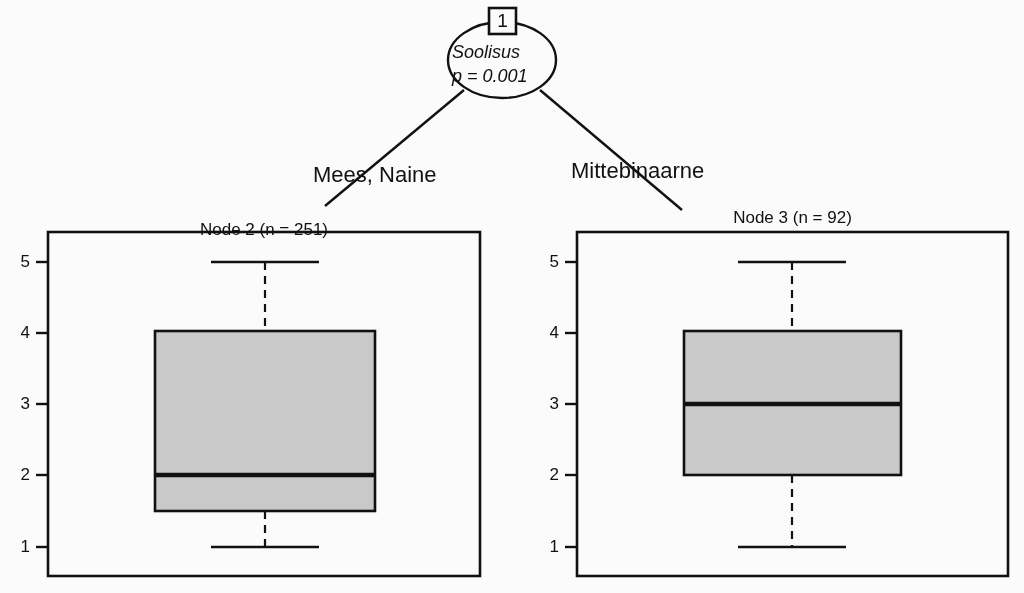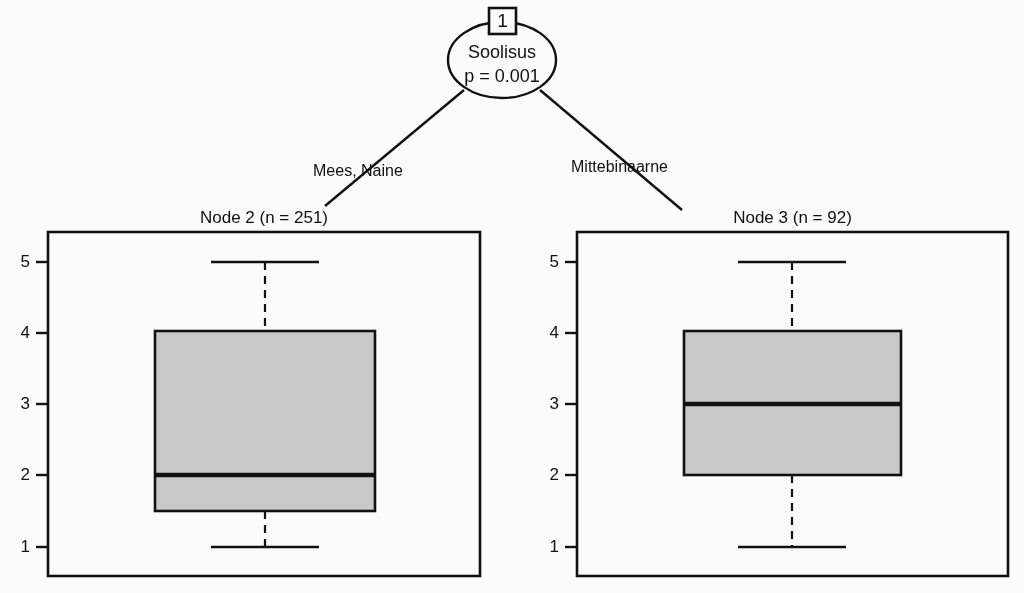--- a/index.html
+++ b/index.html
@@ -27,24 +27,24 @@
     color: #111111;
     white-space: nowrap;
     font-family: "Liberation Sans", sans-serif;
   }
   .node-id {
     font-size: 19px;
     text-align: center;
   }
   .node-var {
     font-size: 18px;
-    text-align: center;
+    font-style: italic;
   }
   .edge-label {
-    font-size: 16px;
+    font-size: 22px;
   }
   .panel-title {
     font-size: 17px;
   }
   .axis-tick {
     font-size: 17px;
     text-align: right;
   }
 </style>
 </head>
@@ -97,21 +97,21 @@
   <div class="lbl node-id" style="left:489px; top:10px; width:27px;">1</div>
 
   <div class="lbl node-var" style="left:452px; top:42px; width:100px;">Soolisus</div>
 
   <div class="lbl node-var" style="left:452px; top:66px; width:100px;">p = 0.001</div>
 
   <div class="lbl edge-label" style="left:313px; top:162px;">Mees, Naine</div>
 
   <div class="lbl edge-label" style="left:571px; top:158px;">Mittebinaarne</div>
 
-  <div class="lbl panel-title" style="left:48px; top:208px; width:432px; text-align:center;">Node 2 (n = 251)</div>
+  <div class="lbl panel-title" style="left:48px; top:220px; width:432px; text-align:center;">Node 2 (n = 251)</div>
 
   <div class="lbl panel-title" style="left:577px; top:208px; width:431px; text-align:center;">Node 3 (n = 92)</div>
 
   <div class="lbl axis-tick" style="left:-8px; top:252px; width:38px;">5</div>
   <div class="lbl axis-tick" style="left:-8px; top:323px; width:38px;">4</div>
   <div class="lbl axis-tick" style="left:-8px; top:394px; width:38px;">3</div>
   <div class="lbl axis-tick" style="left:-8px; top:465px; width:38px;">2</div>
   <div class="lbl axis-tick" style="left:-8px; top:537px; width:38px;">1</div>
 
   <div class="lbl axis-tick" style="left:521px; top:252px; width:38px;">5</div>

